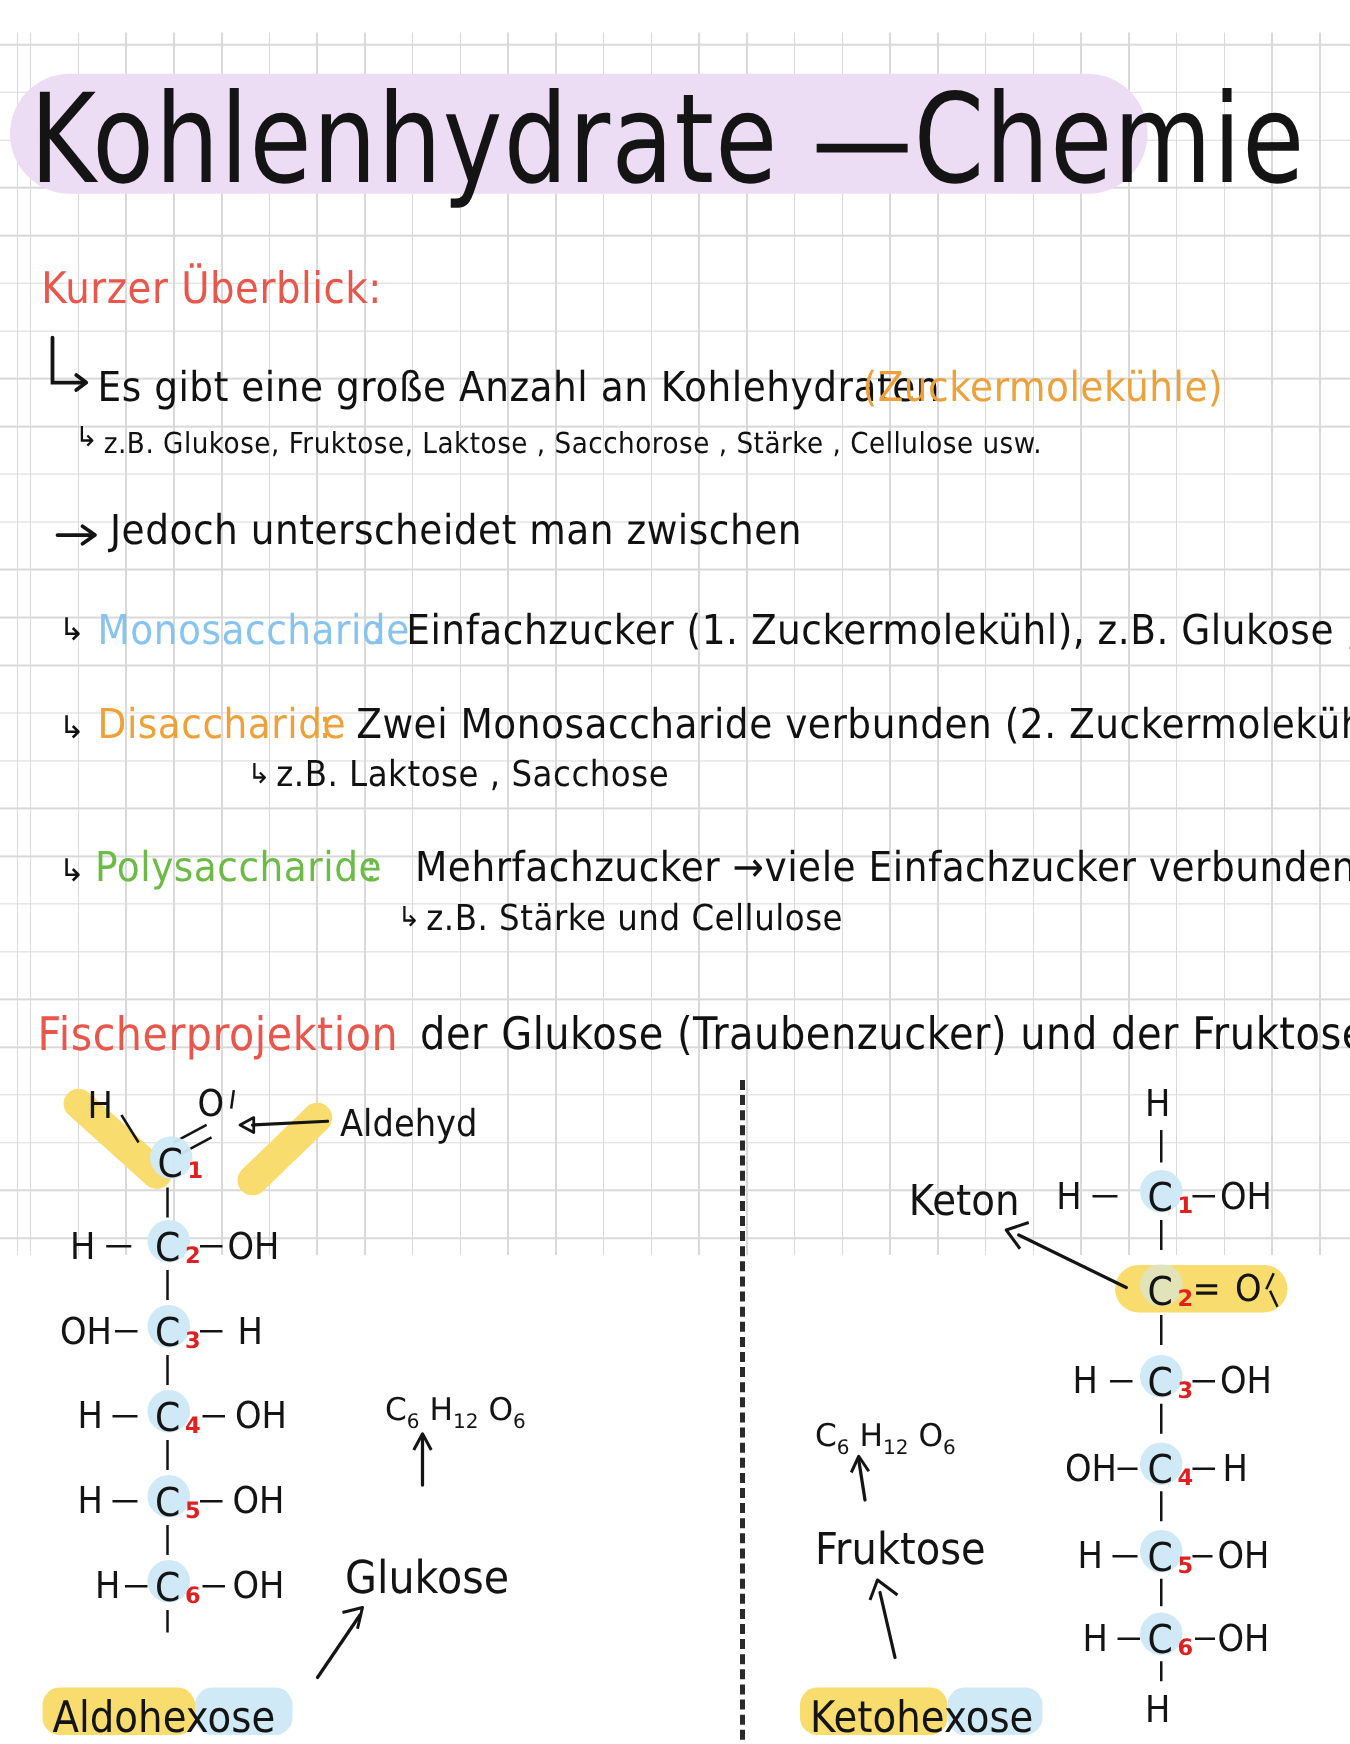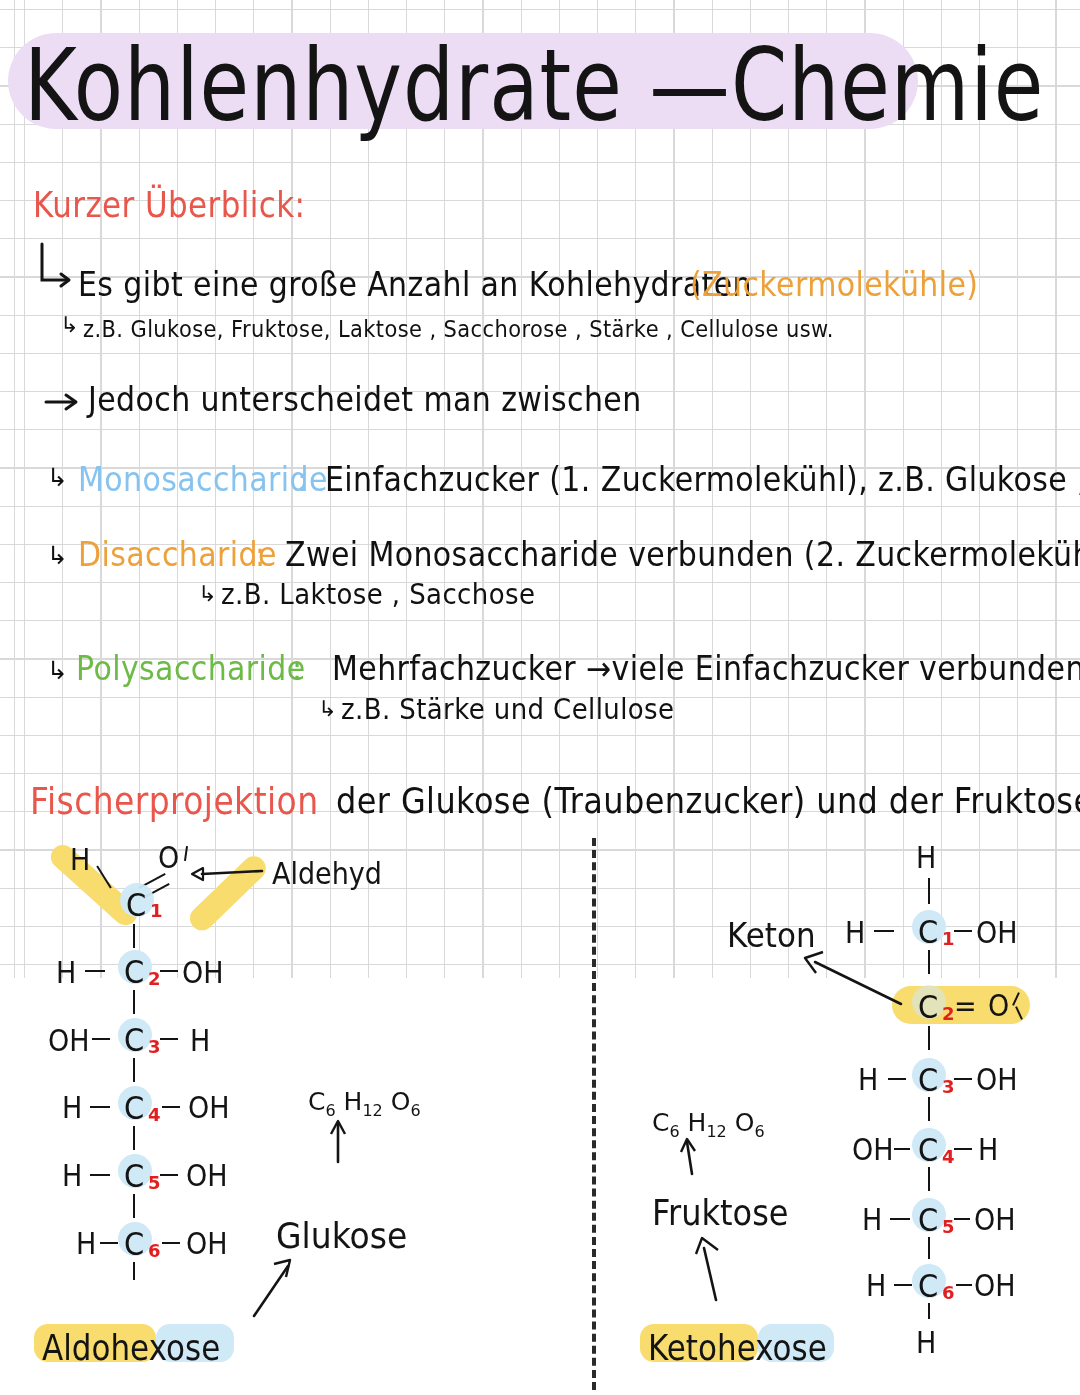--- a/index.html
+++ b/index.html
@@ -10,20 +10,21 @@
     overflow:hidden;
   }
   #page{
     position:relative;
     width:1080px;height:978px;
     background-color:#ffffff;
     background-image:
       repeating-linear-gradient(to right, #d9d9d9 0px, #d9d9d9 1.2px, transparent 1.2px, transparent 38.2px),
       repeating-linear-gradient(to bottom, #d9d9d9 0px, #d9d9d9 1.2px, transparent 1.2px, transparent 38.2px);
     background-position: 24px 9px, 24px 9px;
+    margin-top: 26px;
   }
 
   
   .hw{
     font-family:"DejaVu Sans", sans-serif;
     color:#111;
     font-weight:400;
     letter-spacing:.4px;
     white-space:nowrap;
     line-height:1;

